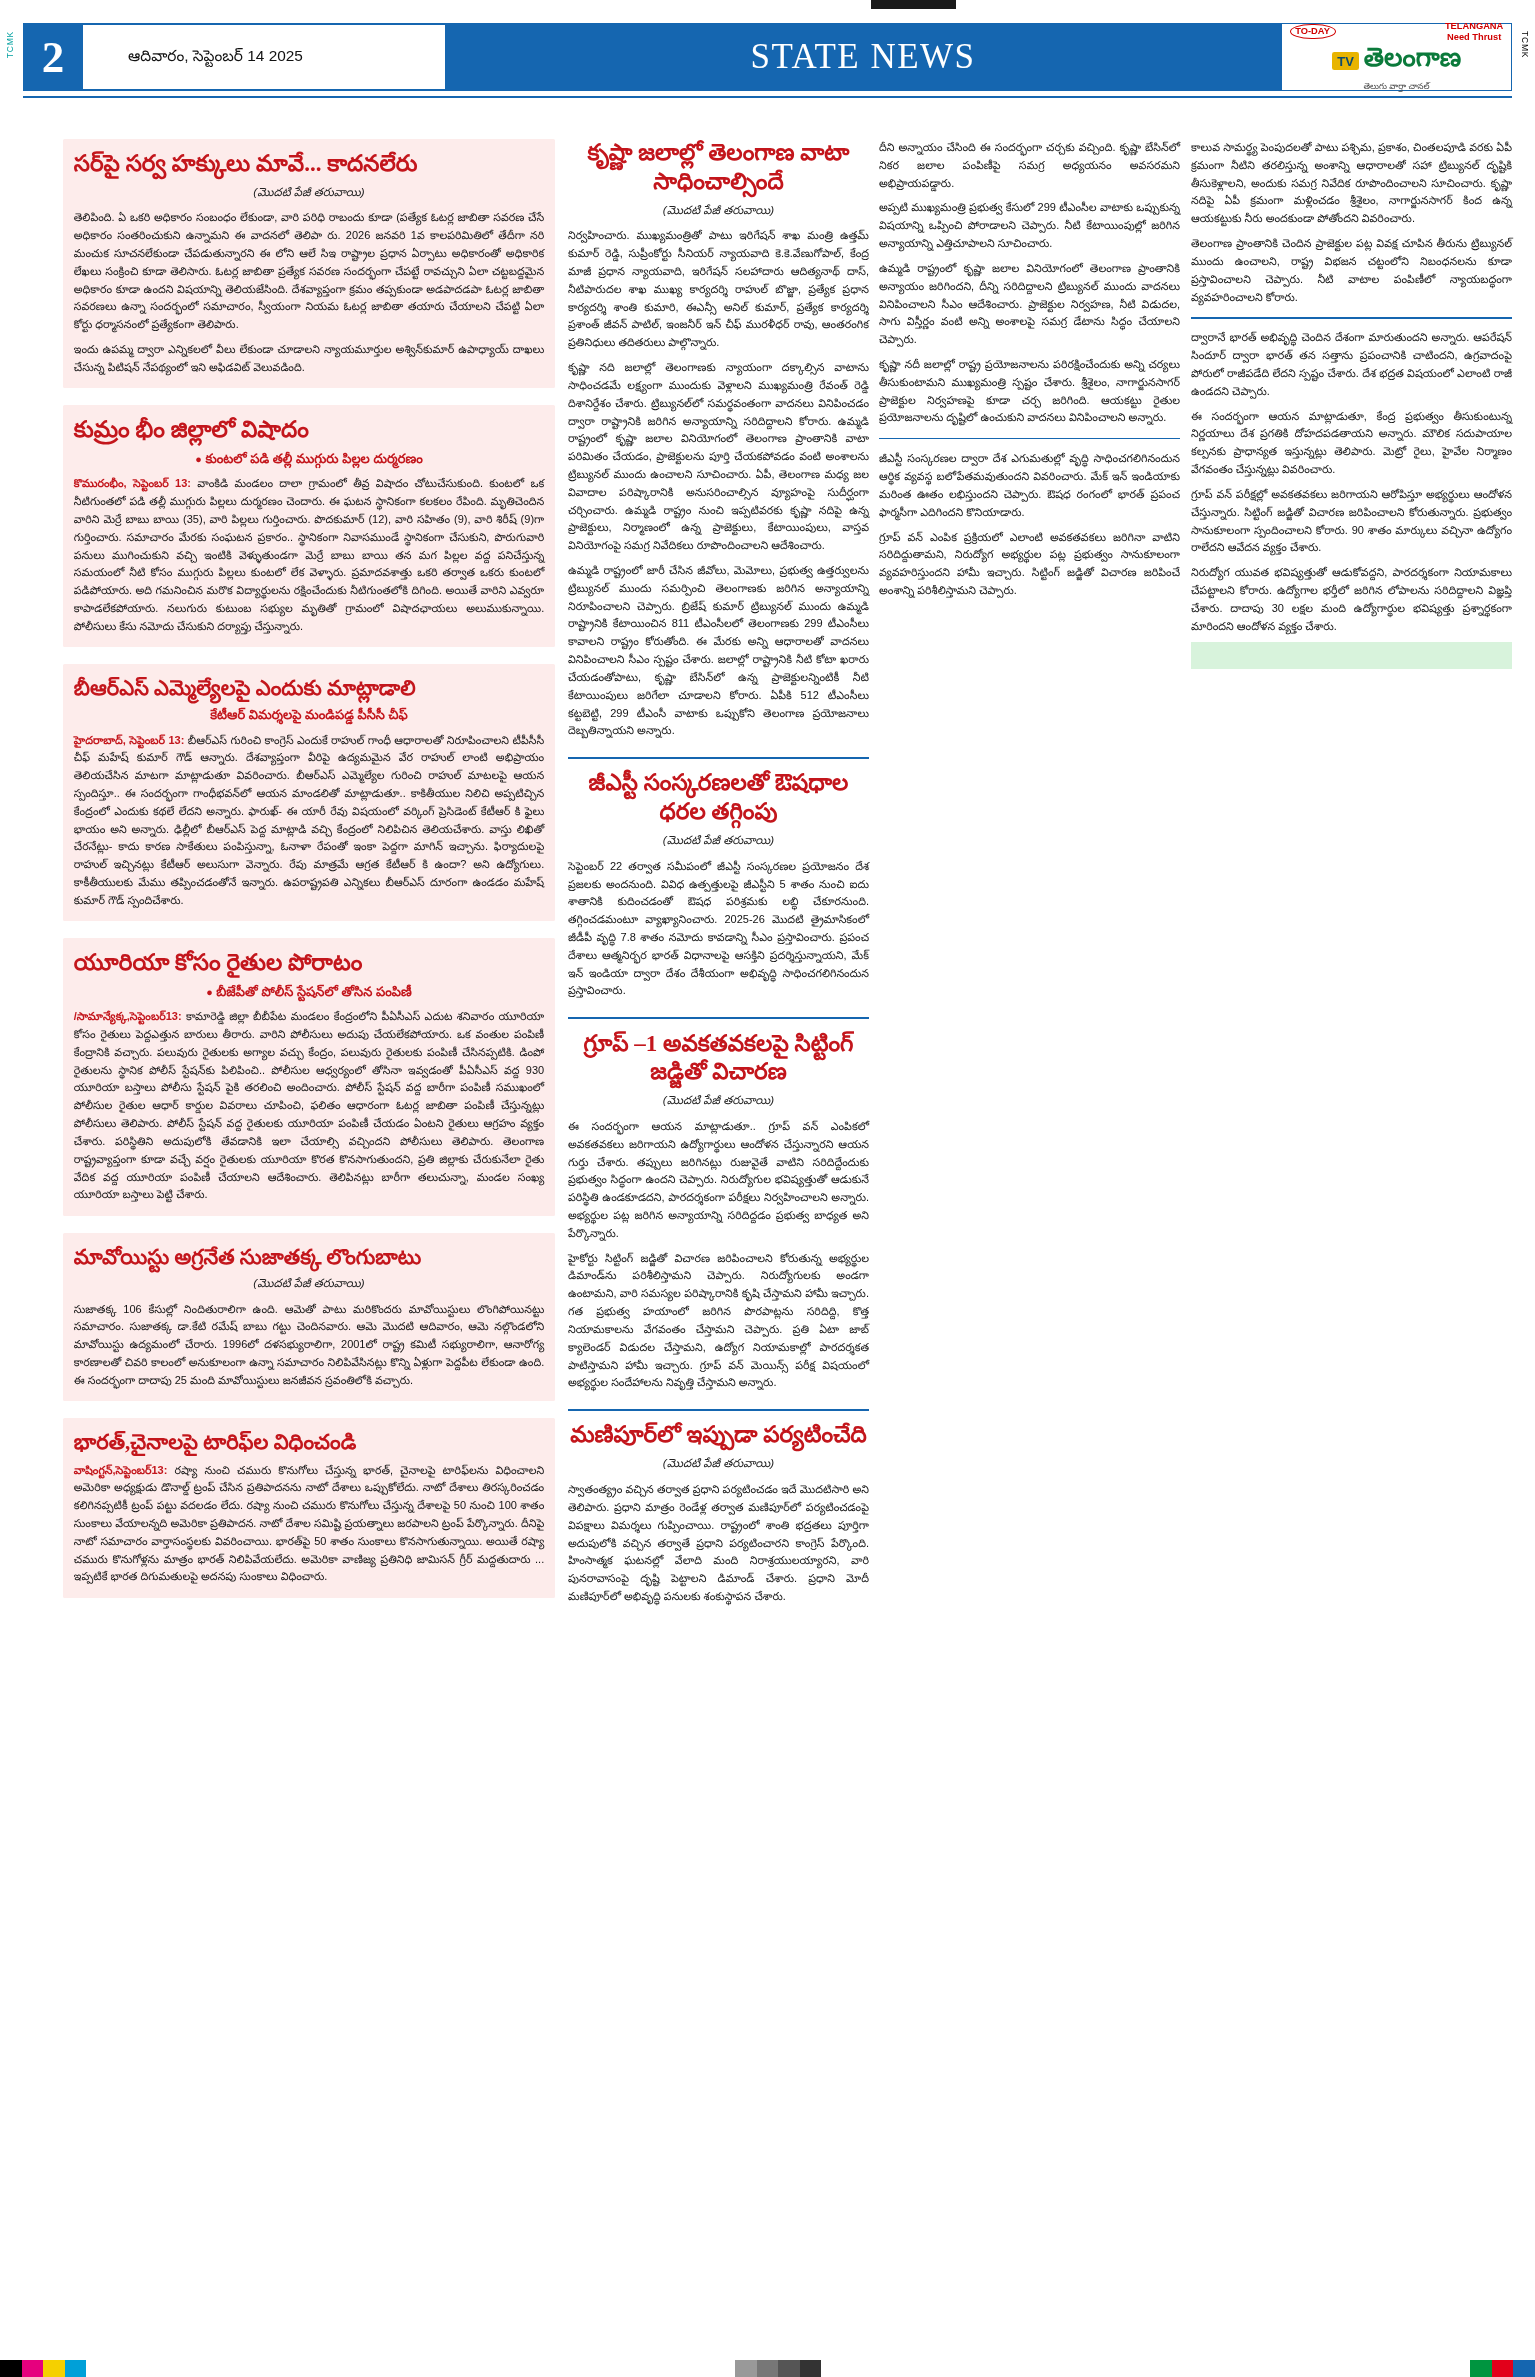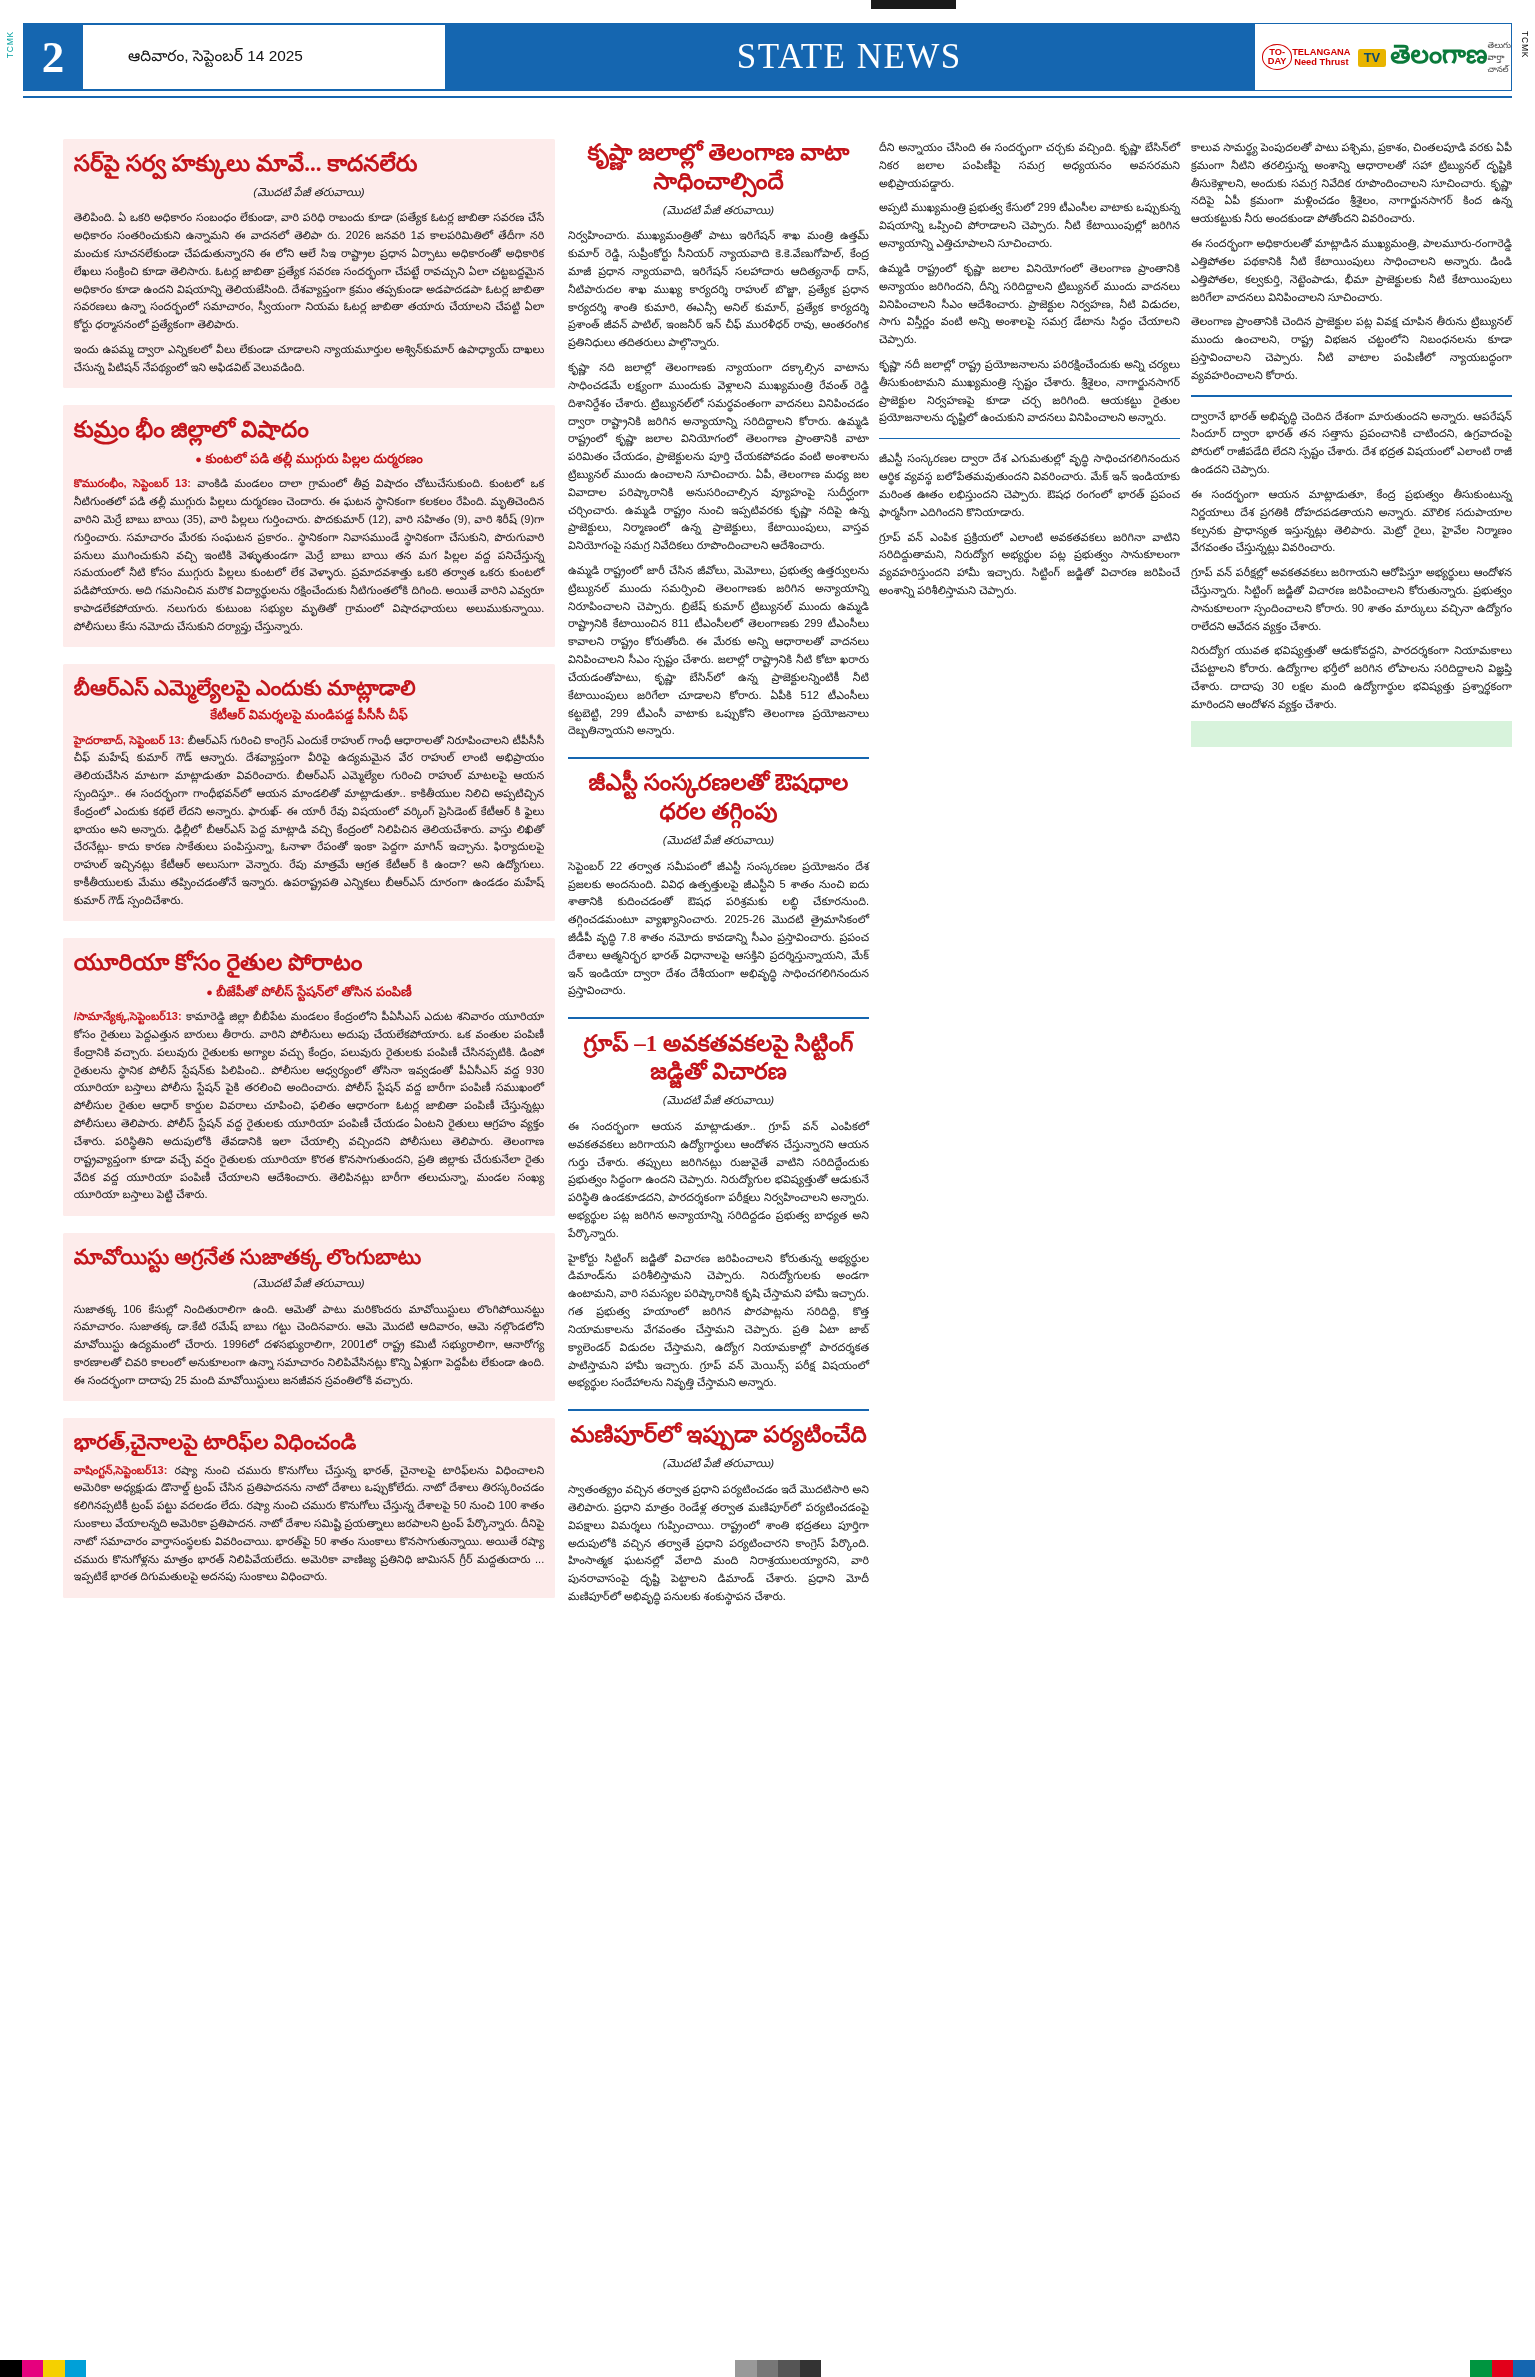--- a/index.html
+++ b/index.html
@@ -41,21 +41,21 @@
     display:flex; align-items:center; padding-left:45px;
     font-size:15.4px; color:#111; font-family:Liberation Sans, sans-serif;
   }
   .title-box {
     flex: 1 1 auto; background:#1566b0; color:#ffffff;
     display:flex; align-items:center; justify-content:center;
     font-family:"Liberation Serif", serif; font-size:35px; letter-spacing:1.5px;
   }
   .logo-box {
     flex: 0 0 231px; background:#fff; border:1.5px solid #1566b0;
-    display:flex; align-items:center; justify-content:center;
+    display:flex; flex-direction:column; align-items:center; justify-content:center;
     padding:3.1px 0;
   }
   .logo-top-row { display:flex; width:100%; justify-content:space-between; padding:0 7.7px; align-items:center; }
   .logo-badge {
     border:1.5px solid #d00000; color:#d00000; border-radius:50%;
     font-size:9.3px; font-weight:bold; padding:2.3px 4.6px; line-height:1.0; text-align:center;
   }
   .logo-right-text { font-size:9.3px; color:#d00000; font-weight:bold; text-align:center; line-height:1.1;}
   .logo-main {
     display:flex; align-items:center; gap:4.6px; margin-top:1.5px;
@@ -265,21 +265,20 @@
     <div class="rule"></div>
     <div class="body">
       <p>జీఎస్టీ సంస్కరణల ద్వారా దేశ ఎగుమతుల్లో వృద్ధి సాధించగలిగినందున ఆర్థిక వ్యవస్థ బలోపేతమవుతుందని వివరించారు. మేక్ ఇన్ ఇండియాకు మరింత ఊతం లభిస్తుందని చెప్పారు. ఔషధ రంగంలో భారత్ ప్రపంచ ఫార్మసీగా ఎదిగిందని కొనియాడారు.</p>
       <p>గ్రూప్ వన్ ఎంపిక ప్రక్రియలో ఎలాంటి అవకతవకలు జరిగినా వాటిని సరిదిద్దుతామని, నిరుద్యోగ అభ్యర్థుల పట్ల ప్రభుత్వం సానుకూలంగా వ్యవహరిస్తుందని హామీ ఇచ్చారు. సిట్టింగ్ జడ్జితో విచారణ జరిపించే అంశాన్ని పరిశీలిస్తామని చెప్పారు.</p>
     </div>
   </div>
 
   <div class="col col4">
     <div class="body">
       <p>కాలువ సామర్థ్య పెంపుదలతో పాటు పశ్చిమ, ప్రకాశం, చింతలపూడి వరకు ఏపీ క్రమంగా నీటిని తరలిస్తున్న అంశాన్ని ఆధారాలతో సహా ట్రిబ్యునల్ దృష్టికి తీసుకెళ్లాలని, అందుకు సమగ్ర నివేదిక రూపొందించాలని సూచించారు. కృష్ణా నదిపై ఏపీ క్రమంగా మళ్లించడం శ్రీశైలం, నాగార్జునసాగర్ కింద ఉన్న ఆయకట్టుకు నీరు అందకుండా పోతోందని వివరించారు.</p>
-      <p>ఈ సందర్భంగా అధికారులతో మాట్లాడిన ముఖ్యమంత్రి, పాలమూరు-రంగారెడ్డి ఎత్తిపోతల పథకానికి నీటి కేటాయింపులు సాధించాలని అన్నారు. డిండి ఎత్తిపోతల, కల్వకుర్తి, నెట్టెంపాడు, భీమా ప్రాజెక్టులకు నీటి కేటాయింపులు జరిగేలా వాదనలు వినిపించాలని సూచించారు.</p>
       <p>తెలంగాణ ప్రాంతానికి చెందిన ప్రాజెక్టుల పట్ల వివక్ష చూపిన తీరును ట్రిబ్యునల్ ముందు ఉంచాలని, రాష్ట్ర విభజన చట్టంలోని నిబంధనలను కూడా ప్రస్తావించాలని చెప్పారు. నీటి వాటాల పంపిణీలో న్యాయబద్ధంగా వ్యవహరించాలని కోరారు.</p>
     </div>
     <div class="rule"></div>
     <div class="body">
       <p>ద్వారానే భారత్ అభివృద్ధి చెందిన దేశంగా మారుతుందని అన్నారు. ఆపరేషన్ సిందూర్ ద్వారా భారత్ తన సత్తాను ప్రపంచానికి చాటిందని, ఉగ్రవాదంపై పోరులో రాజీపడేది లేదని స్పష్టం చేశారు. దేశ భద్రత విషయంలో ఎలాంటి రాజీ ఉండదని చెప్పారు.</p>
       <p>ఈ సందర్భంగా ఆయన మాట్లాడుతూ, కేంద్ర ప్రభుత్వం తీసుకుంటున్న నిర్ణయాలు దేశ ప్రగతికి దోహదపడతాయని అన్నారు. మౌలిక సదుపాయాల కల్పనకు ప్రాధాన్యత ఇస్తున్నట్లు తెలిపారు. మెట్రో రైలు, హైవేల నిర్మాణం వేగవంతం చేస్తున్నట్లు వివరించారు.</p>
       <p>గ్రూప్ వన్ పరీక్షల్లో అవకతవకలు జరిగాయని ఆరోపిస్తూ అభ్యర్థులు ఆందోళన చేస్తున్నారు. సిట్టింగ్ జడ్జితో విచారణ జరిపించాలని కోరుతున్నారు. ప్రభుత్వం సానుకూలంగా స్పందించాలని కోరారు. 90 శాతం మార్కులు వచ్చినా ఉద్యోగం రాలేదని ఆవేదన వ్యక్తం చేశారు.</p>
       <p>నిరుద్యోగ యువత భవిష్యత్తుతో ఆడుకోవద్దని, పారదర్శకంగా నియామకాలు చేపట్టాలని కోరారు. ఉద్యోగాల భర్తీలో జరిగిన లోపాలను సరిదిద్దాలని విజ్ఞప్తి చేశారు. దాదాపు 30 లక్షల మంది ఉద్యోగార్థుల భవిష్యత్తు ప్రశ్నార్థకంగా మారిందని ఆందోళన వ్యక్తం చేశారు.</p>
     </div>
 

